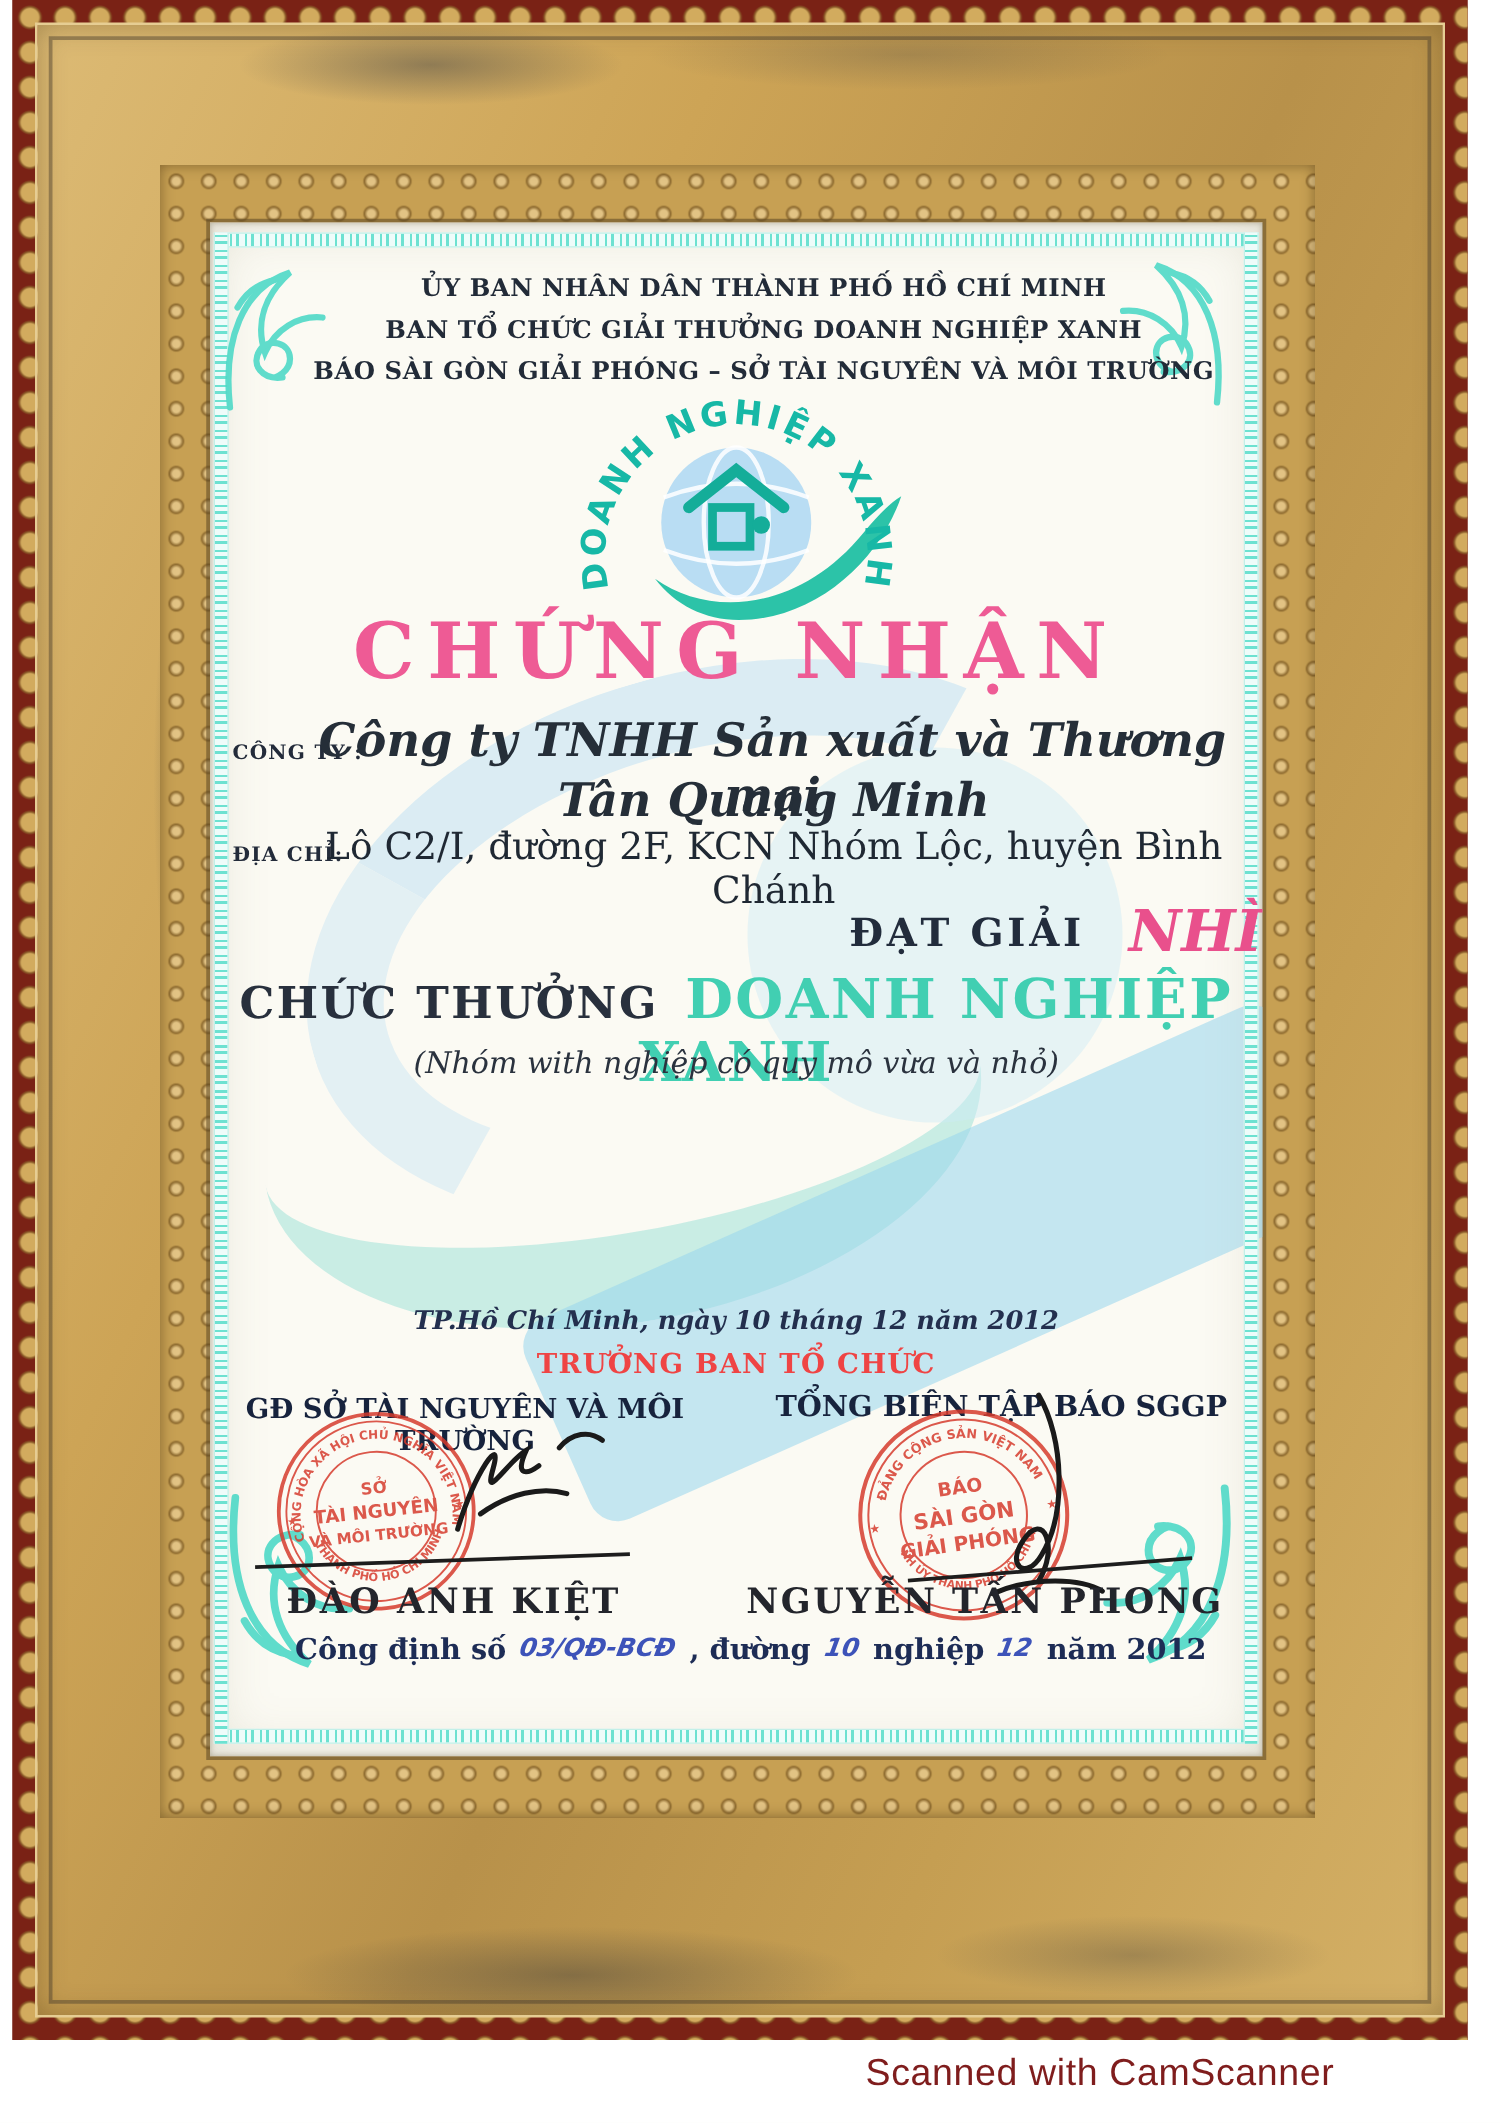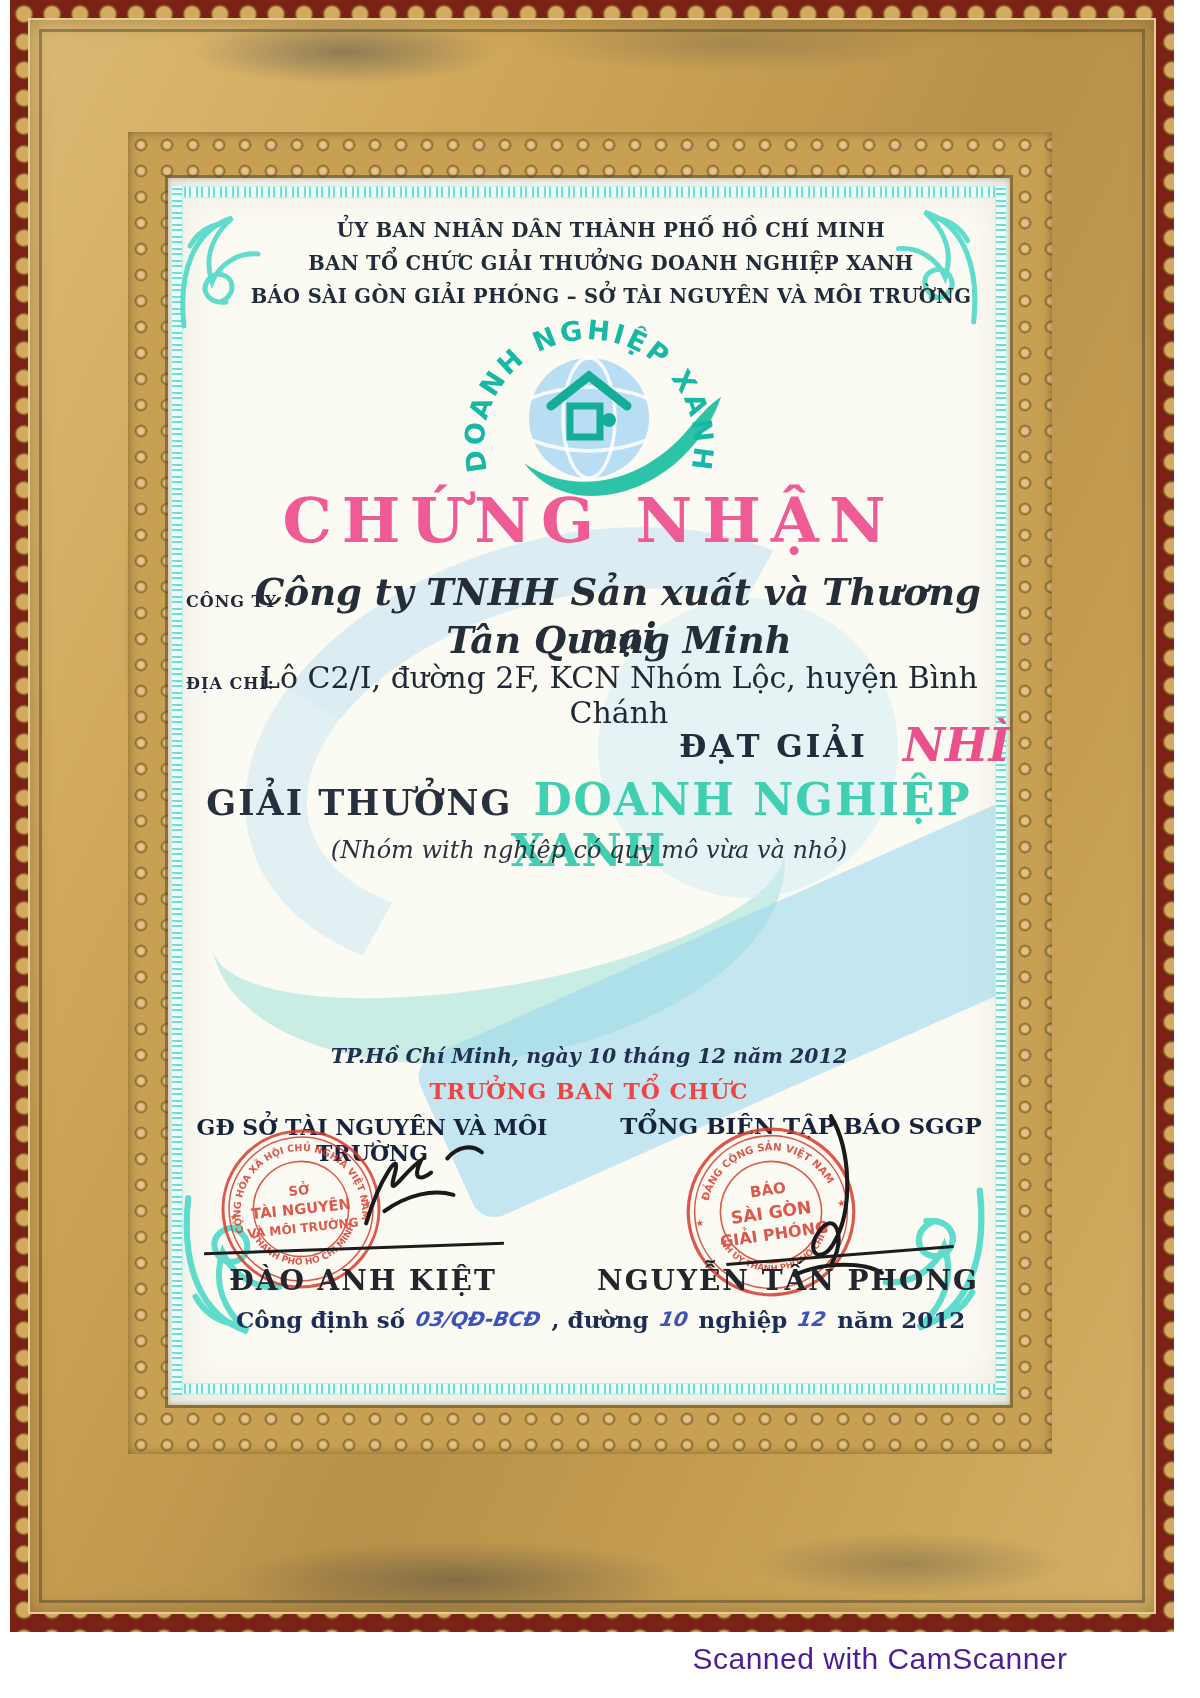--- a/index.html
+++ b/index.html
@@ -115,21 +115,21 @@
   .name { font-weight:bold; font-size:28px; color:#23252c; letter-spacing:2px; text-align:center; }
   .name.left  { top:1086px; left:0; width:390px; }
   .name.right { top:1086px; left:420px; width:400px; }
 
   .decision { top:1128px; left:68px; font-weight:bold; font-size:23px; color:#1d2c55; }
   .hand { font-family:"DejaVu Sans", sans-serif; font-style:italic; font-weight:bold;
     color:#3d53b9; font-size:20px; display:inline-block; transform:skewX(-10deg); margin:0 3px;
     position:relative; top:-2px; }
 
   .camscanner { top:1642px; left:640px; width:480px; text-align:center;
-    font-family:"Liberation Sans", sans-serif; font-size:30px; color:#4c1d95; letter-spacing:.5px; }
+    font-family:"Liberation Sans", sans-serif; font-size:30px; color:#7f1d1d; letter-spacing:.5px; }
 </style>
 </head>
 <body>
 
 <div class="page">
   <div class="photo">
     <div class="frame-scallop"></div>
     <div class="frame-main">
       <div class="frame-groove"></div>
     </div>
@@ -221,21 +221,21 @@
 
       <div class="abs field-label addr-label">ĐỊA CHỈ:</div>
       <div class="abs addr">Lô C2/I, đường 2F, KCN Nhóm Lộc, huyện Bình Chánh</div>
 
       <div class="abs award-row">
         <span class="award-label">ĐẠT GIẢI</span>
         <span class="award-rank">NHÌ</span>
       </div>
 
       <div class="abs prize-row">
-        <span class="prize-label">GIẢI THƯỞNG</span>
+        <span class="prize-label">CHỨC THƯỞNG</span>
         <span class="prize-name">DOANH NGHIỆP XANH</span>
       </div>
       <div class="abs subtitle">(Nhóm with nghiệp có quy mô vừa và nhỏ)</div>
 
       <div class="abs dateline">TP.Hồ Chí Minh, ngày 10 tháng 12 năm 2012</div>
       <div class="abs organizer">TRƯỞNG BAN TỔ CHỨC</div>
 
       <div class="abs signer-title left">GĐ SỞ TÀI NGUYÊN VÀ MÔI TRƯỜNG</div>
       <div class="abs signer-title right">TỔNG BIÊN TẬP BÁO SGGP</div>
 

